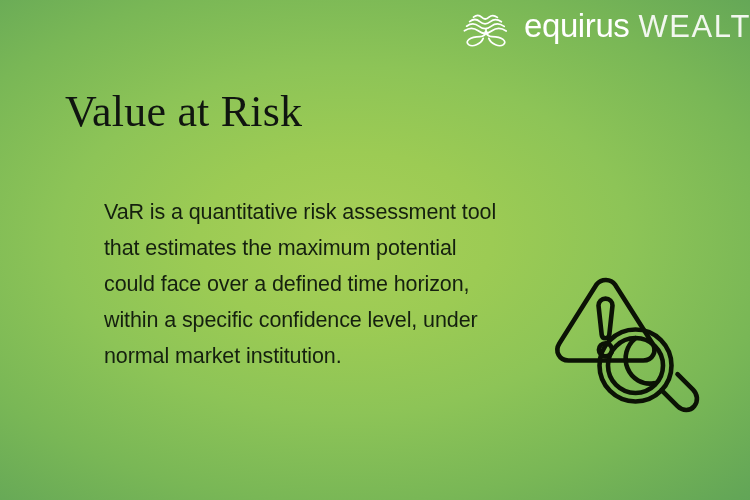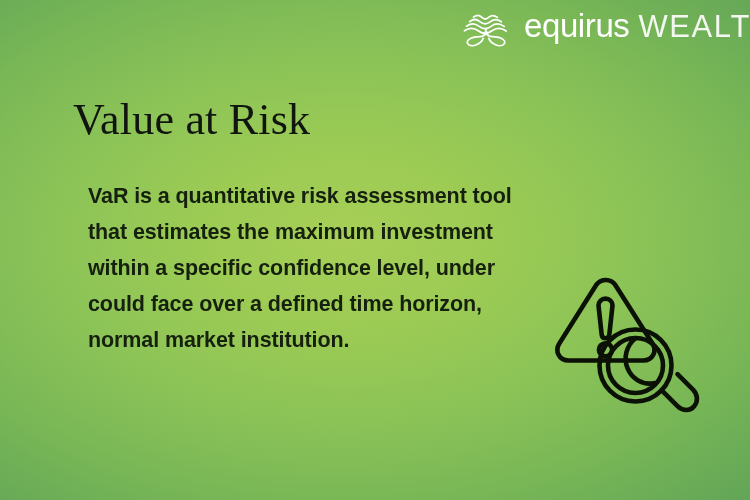--- a/index.html
+++ b/index.html
@@ -54,39 +54,39 @@
     line-height: 1;
     font-weight: 300;
     letter-spacing: 1.6px;
   }
 
   
   .headline {
     position: absolute;
     left: 61px;
     top: 84px;
-    margin: 12px;
+    margin: 4px;
     font-family: "Liberation Serif", serif;
     font-weight: 400;
     font-size: 44px;
     line-height: 1.1;
     color: #101510;
     letter-spacing: 0.2px;
   }
 
   
   .body-copy {
     position: absolute;
     left: 88px;
     top: 178px;
     width: 440px;
-    margin: 0;
+    margin: 16px;
     font-size: 21.5px;
     line-height: 36px;
-    font-weight: 700;
+    font-weight: 400;
     color: #15200f;
     letter-spacing: -0.1px;
   }
   .body-copy span { display: block; }
 
   
   .illustration {
     position: absolute;
     left: 531px;
     top: 272px;
@@ -123,23 +123,23 @@
     <span class="brand-words">
       <span class="brand-name">equirus</span>
       <span class="brand-sub">WEALTH</span>
     </span>
   </div>
 
   <h1 class="headline">Value at Risk</h1>
 
   <p class="body-copy">
     <span>VaR is a quantitative risk assessment tool</span>
-    <span>that estimates the maximum investment</span>
+    <span>that estimates the maximum potential</span>
+    <span>could face over a defined time horizon,</span>
     <span>within a specific confidence level, under</span>
-    <span>could face over a defined time horizon,</span>
     <span>normal market institution.</span>
   </p>
 
   <div class="illustration">
     <svg viewBox="0 0 176 148" fill="none" stroke="#0b1205" stroke-width="4.6" stroke-linecap="round" stroke-linejoin="round">
 
       <g>
         <path d="M65.5 12.5
                  C70.5 6.5 79.5 6.5 84.3 12.9
                  L121.5 71.5

